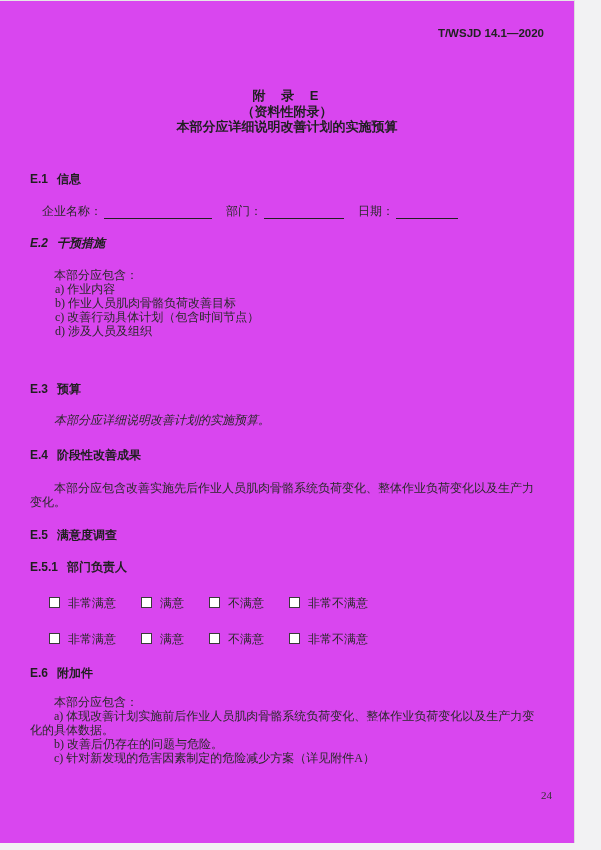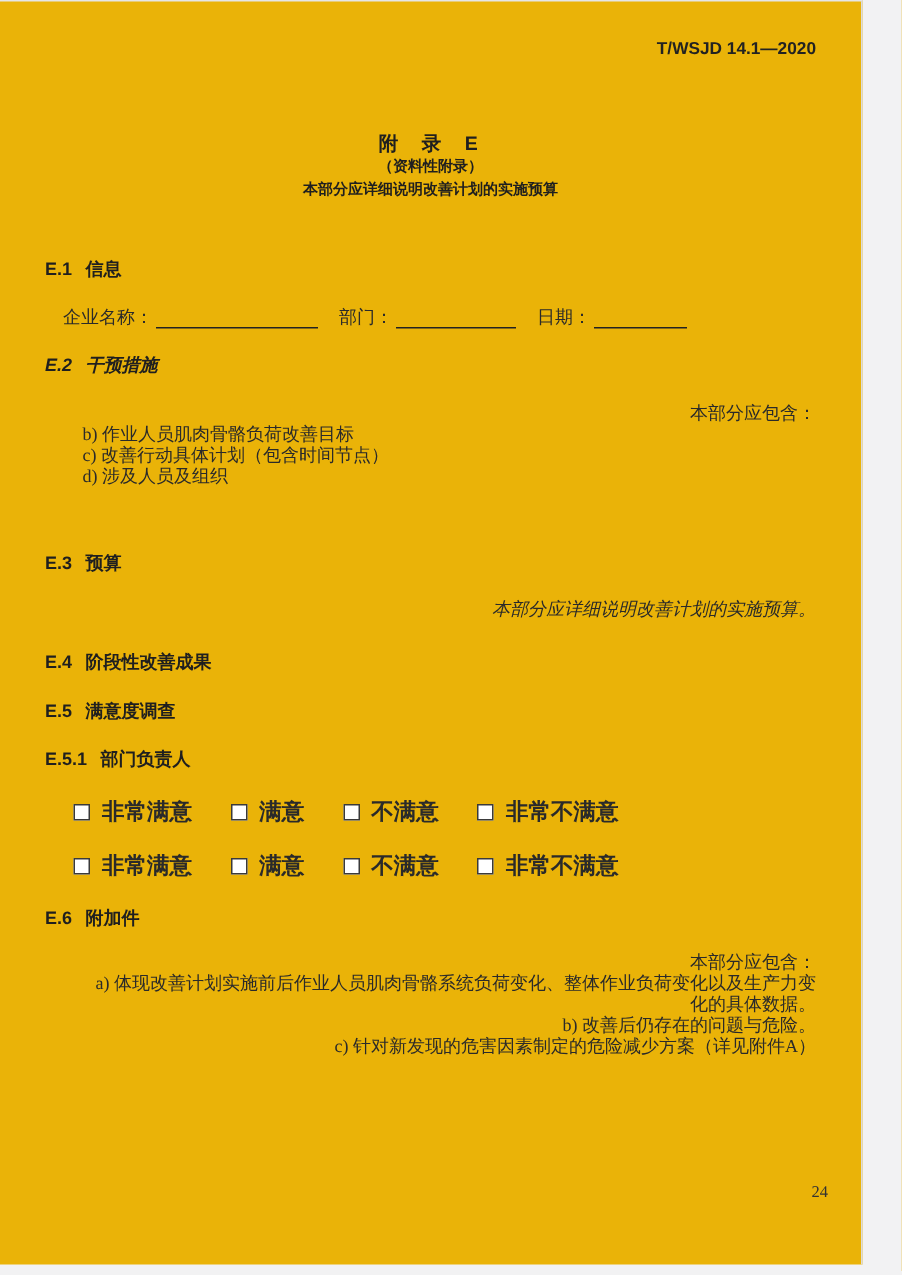--- a/index.html
+++ b/index.html
@@ -9,21 +9,21 @@
     height: 850px;
     background: #f2f2f3;
     overflow: hidden;
   }
   .page {
     position: absolute;
     left: 0;
     top: 0;
     width: 575px;
     height: 843px;
-    background: #eab308;
+    background: #d946ef;
     border-top: 1px solid #e6e6e6;
     border-right: 1px solid #dcdcdc;
     box-sizing: border-box;
     font-family: "Liberation Serif", serif;
     color: #2a2a2a;
   }
   .content {
     padding: 0 30px;
   }
   .doc-header {
@@ -42,39 +42,39 @@
     font-weight: bold;
     color: #1f1f1f;
   }
   .title-line1 {
     font-size: 13px;
     line-height: 15.5px;
     letter-spacing: 3px;
     word-spacing: 6px;
   }
   .title-line2, .title-line3 {
-    font-size: 10px;
+    font-size: 13px;
     line-height: 15.5px;
   }
   .sec-h {
     margin: 0;
     font-family: "Liberation Sans", sans-serif;
     font-weight: bold;
     font-size: 12px;
     line-height: 14px;
     color: #1f1f1f;
   }
   .sec-h .sec-num { margin-right: 9px; }
   .body {
     margin: 0;
     font-size: 12px;
     line-height: 14px;
     color: #2a2a2a;
   }
-  .indent { text-indent: 2em; text-align: right; }
+  .indent { text-indent: 2em; }
   .list-item { padding-left: 25px; }
   .mt17 { margin-top: 17px; font-style: italic; }
   .mt18 { margin-top: 18px; }
   .mt15 { margin-top: 15px; }
   .mt19 { margin-top: 19px; }
   .mt20 { margin-top: 20px; }
   .mt21 { margin-top: 21px; }
   .mt30 { margin-top: 44px; }
   .mt37 { margin-top: 37px; }
   .form-row {
@@ -91,24 +91,23 @@
     height: 13px;
     vertical-align: bottom;
     margin-right: 14px;
   }
   .bl-long { width: 108px; }
   .bl-med  { width: 80px; }
   .bl-short{ width: 62px; margin-right: 0; }
   .checkbox-row {
     margin-top: 22px;
     padding-left: 19px;
-    font-size: 15px;
+    font-size: 12px;
     line-height: 14px;
     white-space: nowrap;
-    font-weight: bold;
   }
   .cb-group { margin-right: 22px; display: inline-block; }
   .cb {
     display: inline-block;
     width: 9px;
     height: 9px;
     border: 1.3px solid #3a3a3a;
     margin-right: 8px;
     vertical-align: -1px;
     background: #fff;
@@ -139,28 +138,30 @@
 
     <p class="sec-h mt37"><span class="sec-num">E.1</span><span>信息</span></p>
 
     <div class="form-row">
       <span class="form-label">企业名称：</span><span class="blank-line bl-long"></span><span class="form-label">部门：</span><span class="blank-line bl-med"></span><span class="form-label">日期：</span><span class="blank-line bl-short"></span>
     </div>
 
     <p class="sec-h mt17"><span class="sec-num">E.2</span><span>干预措施</span></p>
 
     <p class="body indent mt18">本部分应包含：</p>
+    <p class="body list-item">a) 作业内容</p>
     <p class="body list-item">b) 作业人员肌肉骨骼负荷改善目标</p>
     <p class="body list-item">c) 改善行动具体计划（包含时间节点）</p>
     <p class="body list-item">d) 涉及人员及组织</p>
 
     <p class="sec-h mt30"><span class="sec-num">E.3</span><span>预算</span></p>
     <p class="body indent mt17">本部分应详细说明改善计划的实施预算。</p>
 
     <p class="sec-h mt21"><span class="sec-num">E.4</span><span>阶段性改善成果</span></p>
+    <p class="body indent mt19">本部分应包含改善实施先后作业人员肌肉骨骼系统负荷变化、整体作业负荷变化以及生产力变化。</p>
 
     <p class="sec-h mt19"><span class="sec-num">E.5</span><span>满意度调查</span></p>
 
     <p class="sec-h mt18"><span class="sec-num">E.5.1</span><span>部门负责人</span></p>
 
     <div class="checkbox-row">
       <span class="cb-group"><span class="cb"></span><span>非常满意</span></span>
       <span class="cb-group"><span class="cb"></span><span>满意</span></span>
       <span class="cb-group"><span class="cb"></span><span>不满意</span></span>
       <span class="cb-group"><span class="cb"></span><span>非常不满意</span></span>

